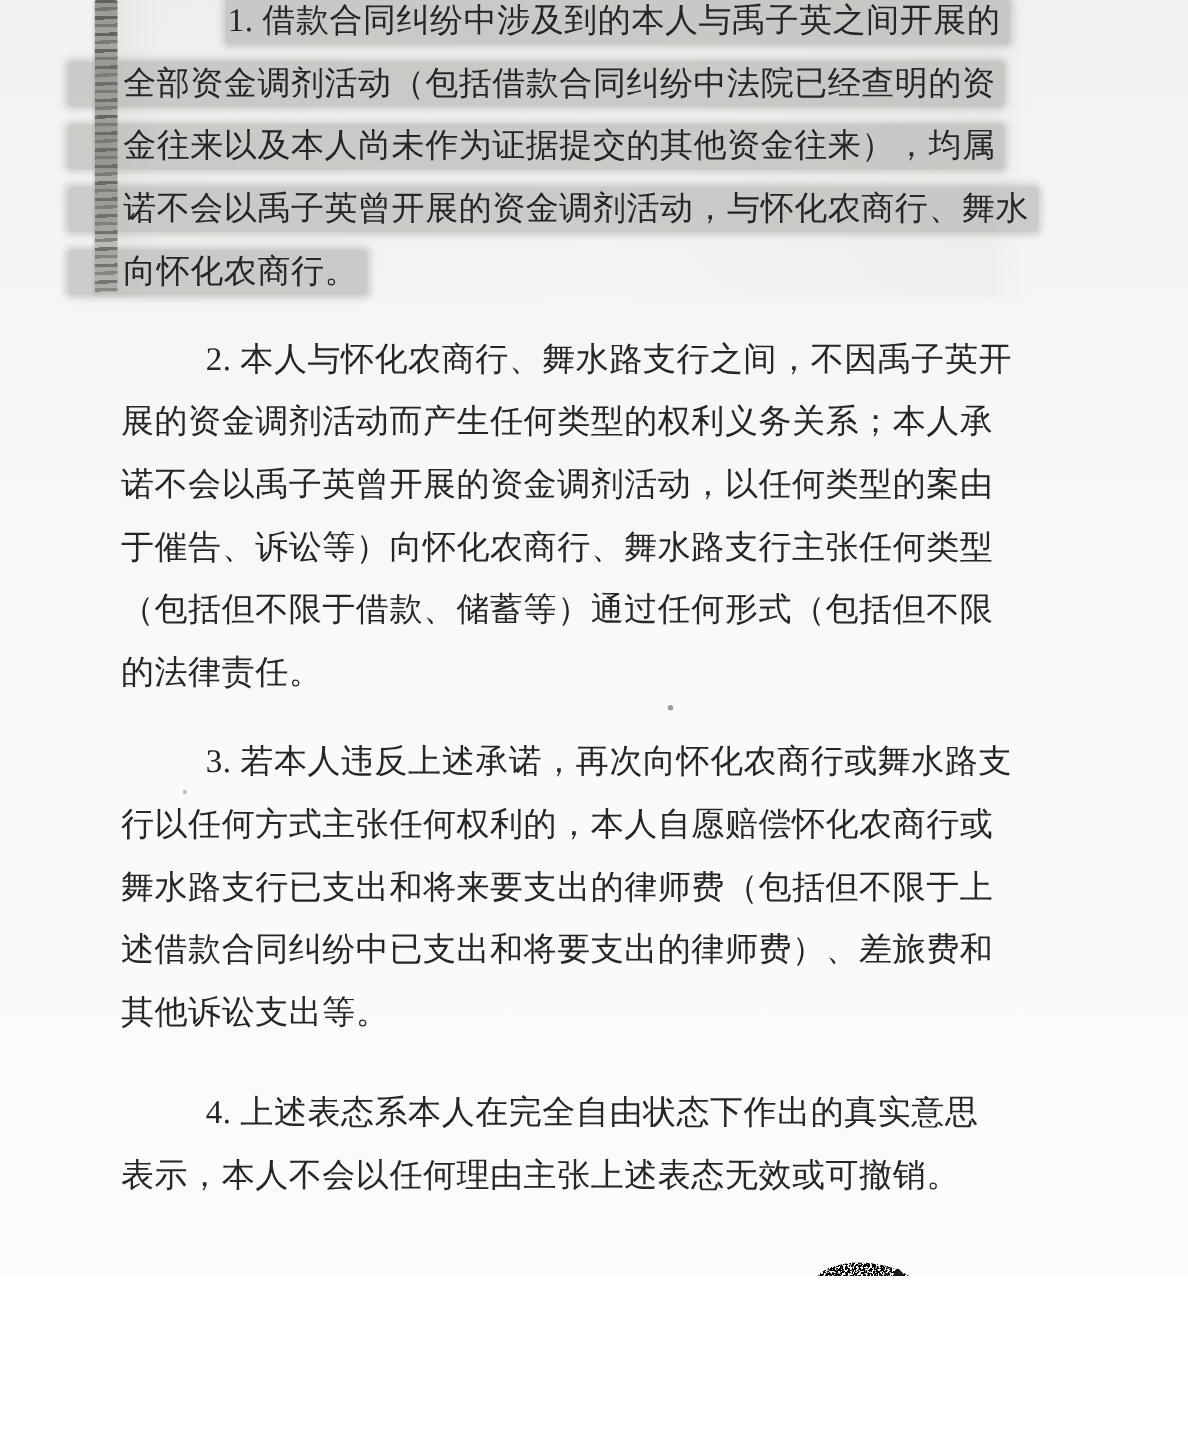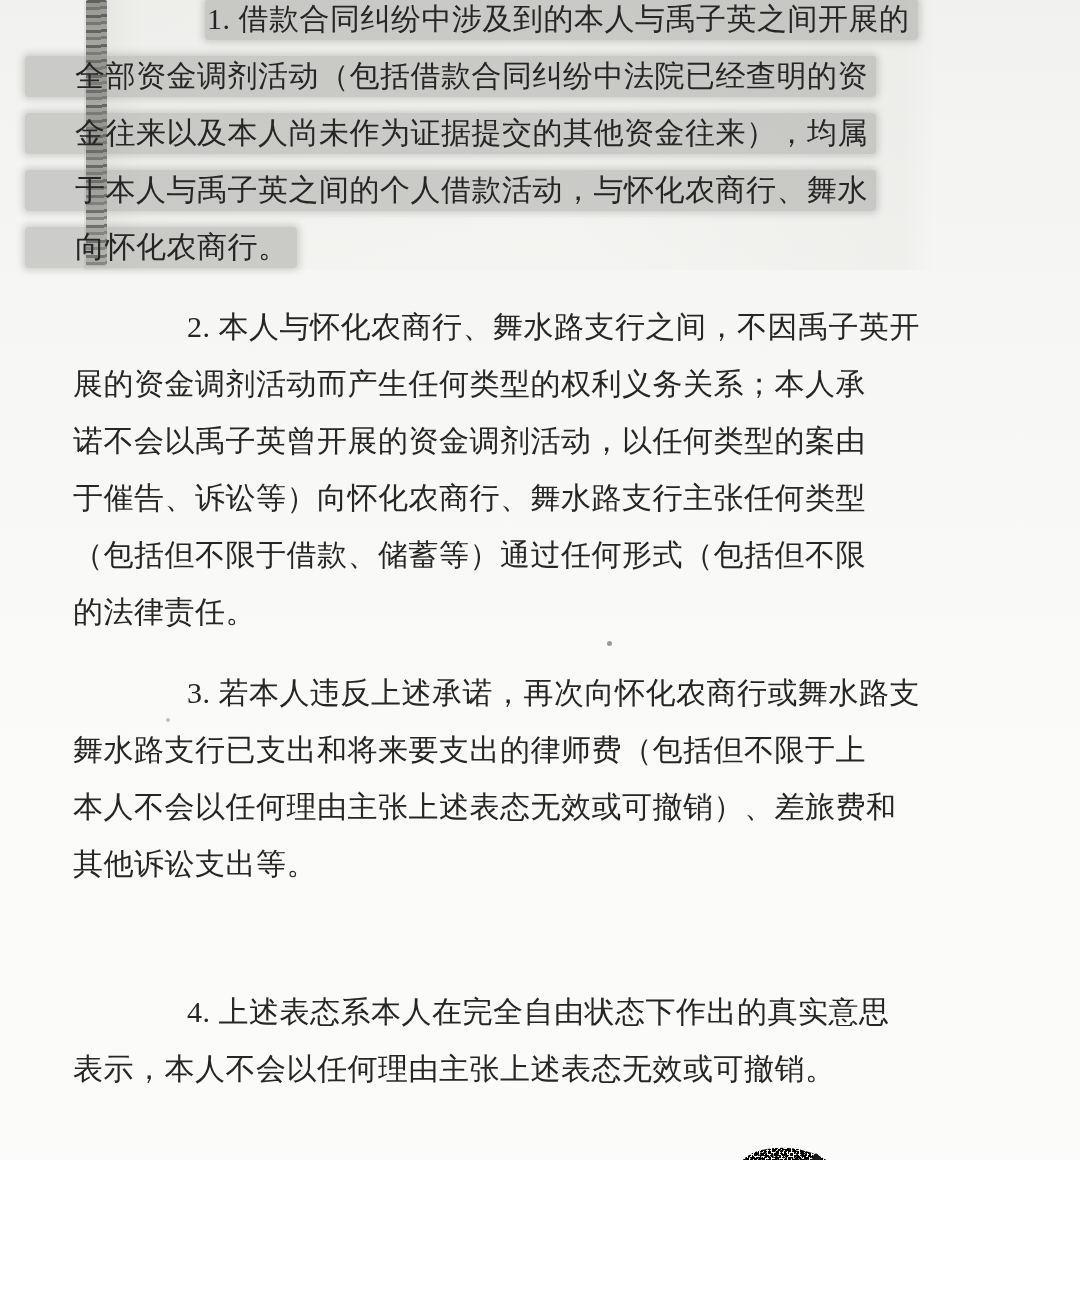--- a/index.html
+++ b/index.html
@@ -23,21 +23,21 @@
     position:absolute; left:86px; top:0; width:21px; height:266px;
     background:
       repeating-linear-gradient(178deg, rgba(45,45,43,.75) 0 3px, rgba(150,150,146,.35) 3px 7px,
         rgba(70,70,68,.65) 7px 10px, rgba(185,185,181,.25) 10px 15px),
       linear-gradient(180deg,#77776f,#9c9c96 30%,#8a8a84 55%,#b3b3ad 80%,#d2d2cc);
     filter:blur(.6px); opacity:.8; border-radius:2px;
   }
 
   .para { position:absolute; left:0; width:1080px; color:#262626; font-size:30px;
           line-height:57px; letter-spacing:.5px; }
-  .para .line { height:57px; white-space:nowrap; margin-left:73px; }
+  .para .line { height:57px; white-space:nowrap; margin-left:110px; }
   .para .line.first { margin-left:187px; }
   .para-1 { top:-10px; }
   .para-1 .line.first { margin-left:205px; }
   .para-2 { top:298px; }
   .para-3 { top:664px; }
   .para-4 { top:983px; }
 
   
   .hl {
     background:rgba(122,122,118,.33);
@@ -82,37 +82,38 @@
 
 <div class="page">
 
   <div class="scan-patch"></div>
   <div class="scan-edge"></div>
 
   <div class="para para-1">
     <div class="line first"><span class="hl">1. 借款合同纠纷中涉及到的本人与禹子英之间开展的</span></div>
     <div class="line wrap"><span class="hl">全部资金调剂活动（包括借款合同纠纷中法院已经查明的资</span></div>
     <div class="line wrap"><span class="hl">金往来以及本人尚未作为证据提交的其他资金往来），均属</span></div>
-    <div class="line wrap"><span class="hl">于本人与禹子英之间的个人借款活动，与怀化农商行、舞水</span></div>
+    <div class="line wrap"><span class="hl">诺不会以禹子英曾开展的资金调剂活动，与怀化农商行、舞水</span></div>
     <div class="line wrap"><span class="hl">向怀化农商行。</span></div>
   </div>
 
   <div class="para para-2">
     <div class="line first">2. 本人与怀化农商行、舞水路支行之间，不因禹子英开</div>
     <div class="line">展的资金调剂活动而产生任何类型的权利义务关系；本人承</div>
     <div class="line">诺不会以禹子英曾开展的资金调剂活动，以任何类型的案由</div>
     <div class="line">于催告、诉讼等）向怀化农商行、舞水路支行主张任何类型</div>
     <div class="line">（包括但不限于借款、储蓄等）通过任何形式（包括但不限</div>
     <div class="line">的法律责任。</div>
   </div>
 
   <div class="para para-3">
     <div class="line first">3. 若本人违反上述承诺，再次向怀化农商行或舞水路支</div>
+    <div class="line">行以任何方式主张任何权利的，本人自愿赔偿怀化农商行或</div>
     <div class="line">舞水路支行已支出和将来要支出的律师费（包括但不限于上</div>
-    <div class="line">本人不会以任何理由主张上述表态无效或可撤销）、差旅费和</div>
+    <div class="line">述借款合同纠纷中已支出和将要支出的律师费）、差旅费和</div>
     <div class="line">其他诉讼支出等。</div>
   </div>
 
   <div class="para para-4">
     <div class="line first">4. 上述表态系本人在完全自由状态下作出的真实意思</div>
     <div class="line">表示，本人不会以任何理由主张上述表态无效或可撤销。</div>
   </div>
 
   <div class="sig-label">承诺人（签名）：</div>
 

